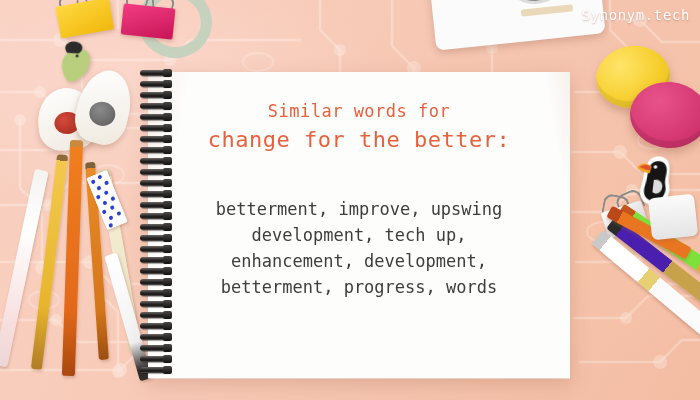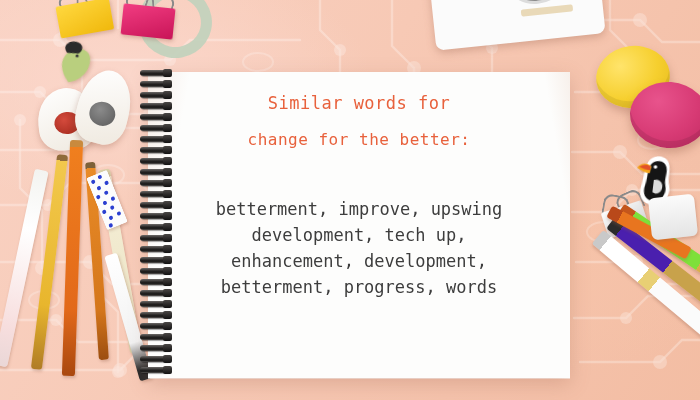--- a/index.html
+++ b/index.html
@@ -42,22 +42,22 @@
     box-shadow:1px 1px 1px rgba(0,0,0,.35);
   }
   .coil:after{
     content:"";position:absolute;right:-2px;top:-1px;width:9px;height:8px;
     background:linear-gradient(180deg,#4a4745,#121111);
     border-radius:2px;
   }
 
   
   .txt{position:absolute;left:148px;width:422px;text-align:center;}
-  .title-sm{top:92px;font-size:17px;color:#e8613c;letter-spacing:.5px;line-height:22px;}
-  .title-lg{top:126px;font-size:16px;color:#e8613c;letter-spacing:.5px;line-height:28px;}
+  .title-sm{top:100px;font-size:17px;color:#e8613c;letter-spacing:.5px;line-height:22px;}
+  .title-lg{top:126px;font-size:22px;color:#e8613c;letter-spacing:.5px;line-height:28px;}
   .body{top:196px;font-size:17px;color:#3d3d3d;line-height:26px;}
   .body div{white-space:nowrap;}
 
   
   .brand{
     position:absolute;right:10px;top:7px;font-size:14px;color:#ffffff;
     letter-spacing:.6px;text-shadow:0 1px 2px rgba(160,90,70,.45);
   }
 
   
@@ -304,14 +304,15 @@
       <path d="M20 30 C26 28 30 32 29 38 C28 43 23 45 20 42 Z" fill="#ffffff" fill-opacity=".85"></path>
     </svg>
   </div>
 
   <div class="prop tube" style="left:610px;top:236px;width:120px;height:15px;background:linear-gradient(90deg,#c4561c 0 14px,#7ee03a 14px 96px,#d9ae4a 96px 100%);transform:rotate(34deg);"></div>
   <div class="prop tube" style="left:596px;top:258px;width:140px;height:15px;background:linear-gradient(90deg,#2b2b2b 0 12px,#4a1fae 12px 72px,#c8a24b 72px 100%);transform:rotate(38deg);"></div>
   <div class="prop tube" style="left:580px;top:276px;width:150px;height:18px;background:linear-gradient(90deg,#c9c9c9 0 10px,#ffffff 10px 60px,#e8cf74 60px 74px,#fbfbfb 74px 100%);transform:rotate(40deg);"></div>
   <div class="prop tube" style="left:604px;top:226px;width:90px;height:13px;background:linear-gradient(90deg,#b9491a 0 12px,#e8751f 12px 100%);transform:rotate(28deg);"></div>
   <div class="prop tube" style="left:650px;top:196px;width:46px;height:42px;background:linear-gradient(180deg,#fbfbfb,#e4e4e4);border-radius:6px;transform:rotate(-6deg);"></div>
 
+  <div class="brand">Synonym.tech</div>
 
 </div>
 
 </body></html>

